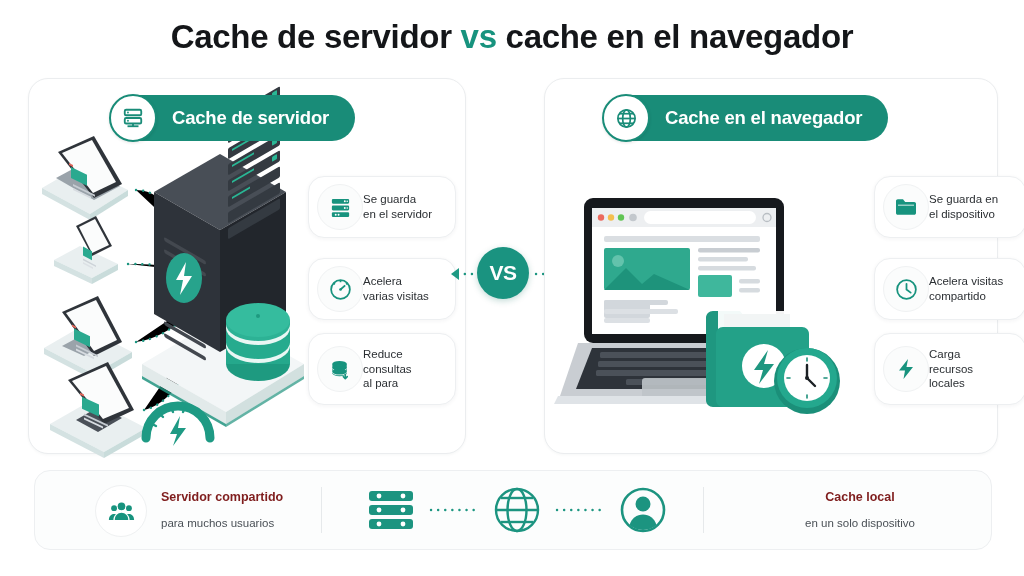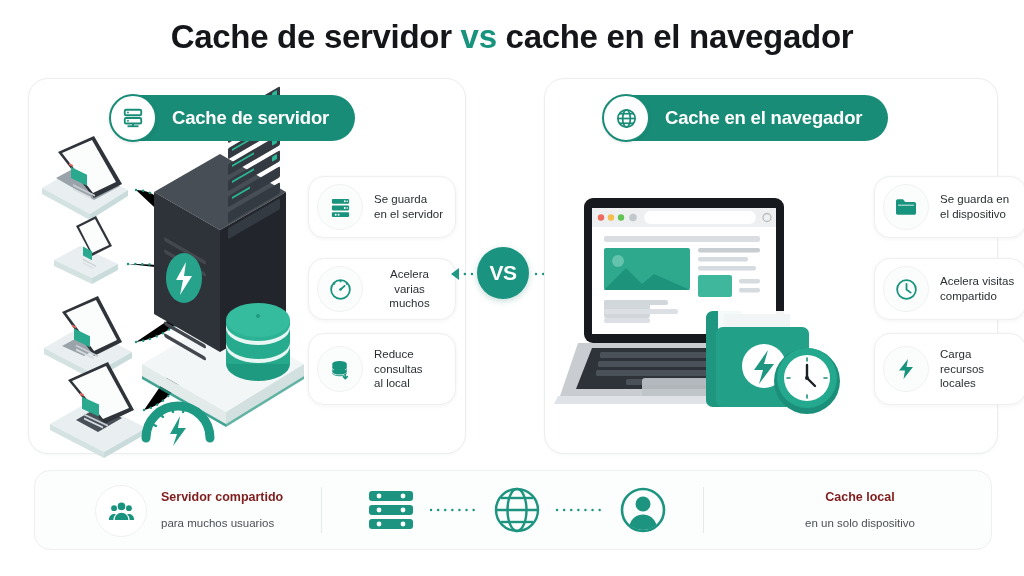--- a/index.html
+++ b/index.html
@@ -56,21 +56,21 @@
     display:flex;align-items:center;
     box-shadow:0 1px 4px rgba(30,40,50,.05);
   }
   .fcard-ico{
     width:44px;height:44px;border-radius:50%;
     background:#FBFCFC;border:1px solid #F0F2F3;
     margin-left:8px;flex:0 0 auto;
     display:flex;align-items:center;justify-content:center;
   }
   .fcard-txt{
-    margin-left:11px;font-size:11.5px;line-height:14.6px;
+    font-size:11.5px;line-height:14.6px;
     color:#2B2F33;padding-right:10px;
   }
   .lcard{left:308px;width:146px;}
   .rcard{left:874px;width:150px;}
 
   
   #vs-badge{
     position:absolute;left:477px;top:247px;
     width:52px;height:52px;border-radius:50%;
     background:#1A9380;
@@ -269,53 +269,53 @@
         <circle cx="7" cy="19.5" r="1" fill="#fff"></circle>
           <circle cx="10" cy="19.5" r="1" fill="#fff"></circle>
       </svg>
     </div>
     <div class="fcard-txt">
       <div>Se guarda</div>
       <div>en el servidor</div>
     </div>
   </div>
 
-  <div class="fcard lcard" style="top:258px;height:60px;text-align:center;">
+  <div class="fcard lcard" style="top:258px;height:60px;">
     <div class="fcard-ico">
       <svg width="25" height="25" viewBox="0 0 24 24" fill="none" stroke="#17937E" stroke-width="1.7">
         <circle cx="12" cy="12" r="9"></circle>
         <line x1="12" y1="12" x2="16.5" y2="8"></line>
         <circle cx="12" cy="12" r="1.3" fill="#17937E" stroke="none"></circle>
         <line x1="12" y1="3.4" x2="12" y2="5"></line>
         <line x1="5.5" y1="6" x2="6.6" y2="7.1"></line>
         <line x1="18.5" y1="6" x2="17.4" y2="7.1"></line>
       </svg>
     </div>
     <div class="fcard-txt">
       <div>Acelera</div>
-      <div>varias muchos</div>
+      <div>varias visitas</div>
     </div>
   </div>
 
   <div class="fcard lcard" style="top:333px;height:70px;">
     <div class="fcard-ico">
       <svg width="23" height="23" viewBox="0 0 24 24">
         <ellipse cx="11" cy="6" rx="7.5" ry="3" fill="#17937E"></ellipse>
         <path d="M3.5,6 L3.5,16 A7.5,3 0 0 0 18.5,16 L18.5,6" fill="#17937E"></path>
         <ellipse cx="11" cy="11" rx="7.5" ry="3" fill="#FBFCFC"></ellipse>
         <ellipse cx="11" cy="10.3" rx="7.5" ry="3" fill="#17937E"></ellipse>
         <ellipse cx="11" cy="15" rx="7.5" ry="3" fill="#FBFCFC"></ellipse>
         <ellipse cx="11" cy="14.3" rx="7.5" ry="3" fill="#17937E"></ellipse>
         <path d="M17,17 L17,21 M15,19.5 L17,21.6 L19,19.5" stroke="#17937E" stroke-width="1.7" fill="none" stroke-linecap="round" stroke-linejoin="round"></path>
       </svg>
     </div>
     <div class="fcard-txt">
       <div>Reduce</div>
       <div>consultas</div>
-      <div>al local</div>
+      <div>al para</div>
     </div>
   </div>
 
   <svg class="vsarrow" style="left:450px;" width="24" height="18">
     <line class="dotline" x1="22" y1="9" x2="10" y2="9"></line>
     <path d="M9,3 L1,9 L9,15 Z" fill="#1E9A84"></path>
   </svg>
   <div id="vs-badge">
     <span>VS</span>
   </div>

